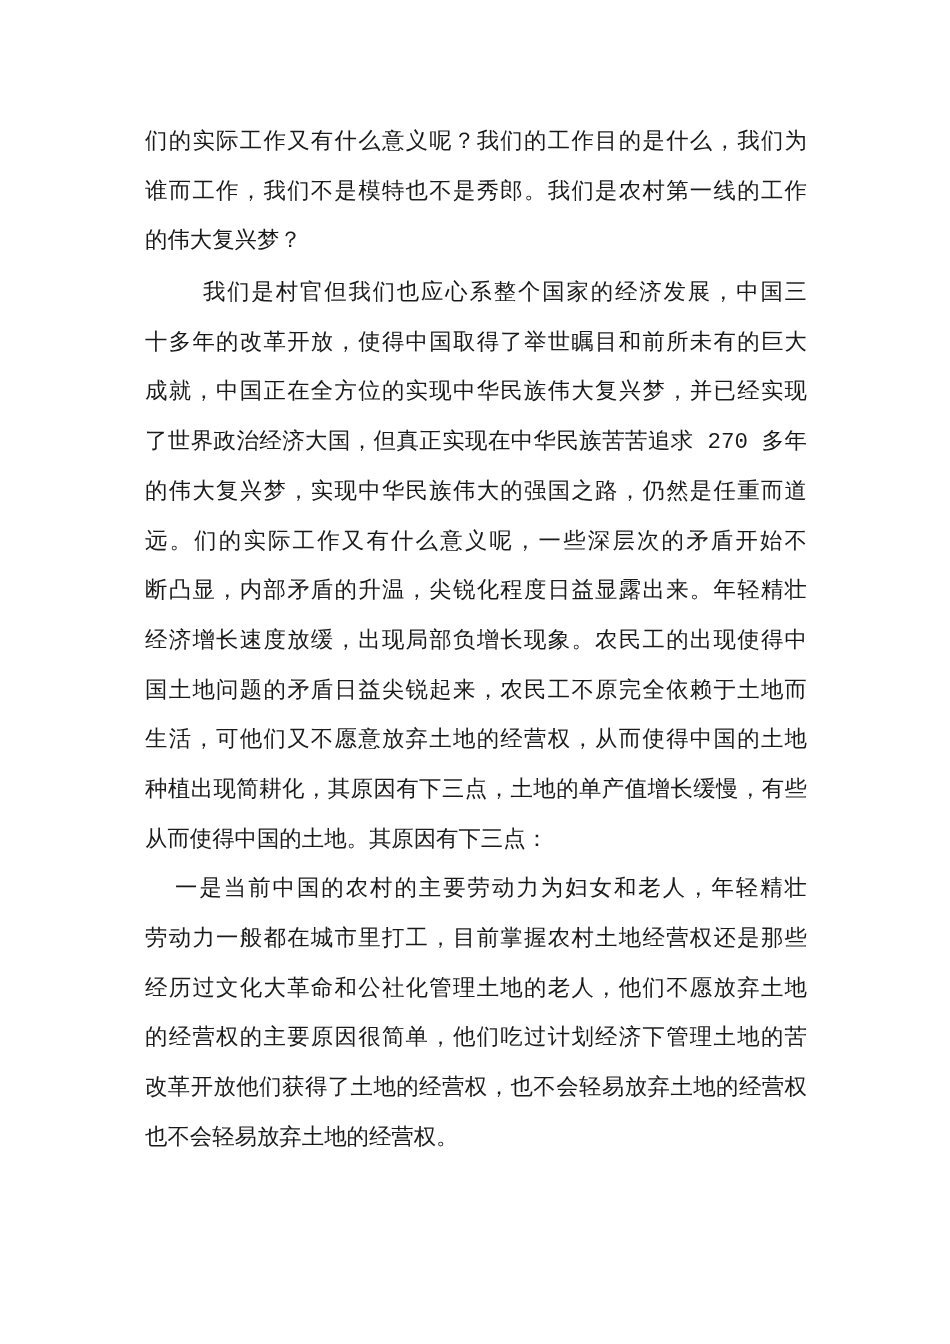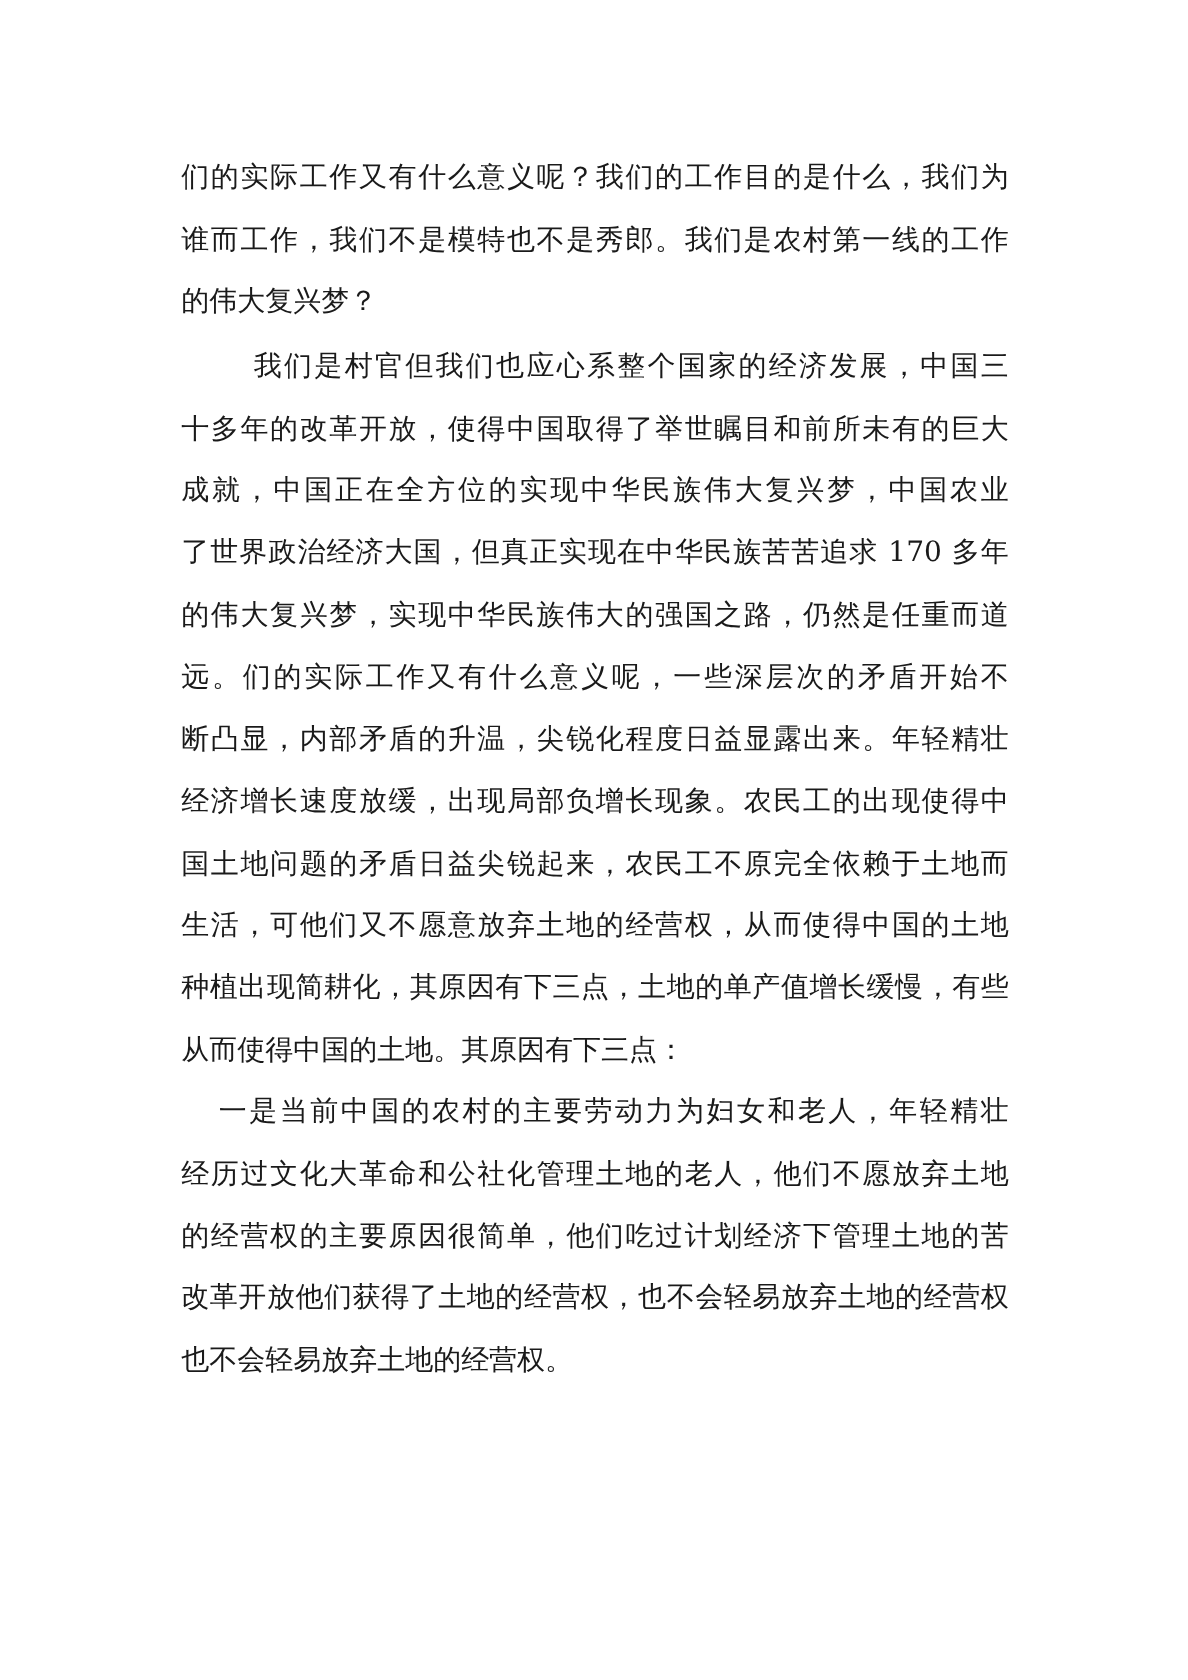--- a/index.html
+++ b/index.html
@@ -13,50 +13,52 @@
     font-size: 22.4px;
     color: #1a1a1a;
   }
   .line {
     height: 49.7px;
     line-height: 36px;
     white-space: nowrap;
     text-align: justify;
     text-align-last: justify;
     display: block;
+    font-family: Liberation Mono, monospace;
   }
   .line.last { text-align-last: left; }
   .line.indent2 { padding-left: 58px; }
   .line.indent1 { padding-left: 30px; }
   .para-gap { height: 2px; }
 </style>
 </head>
 <body>
 
 <div class="page">
   <div class="paragraph">
     <span class="line">们的实际工作又有什么意义呢？我们的工作目的是什么，我们为</span>
     <span class="line">谁而工作，我们不是模特也不是秀郎。我们是农村第一线的工作</span>
     <span class="line last">的伟大复兴梦？</span>
   </div>
   <div class="para-gap"></div>
   <div class="paragraph">
     <span class="line indent2">我们是村官但我们也应心系整个国家的经济发展，中国三</span>
     <span class="line">十多年的改革开放，使得中国取得了举世瞩目和前所未有的巨大</span>
-    <span class="line">成就，中国正在全方位的实现中华民族伟大复兴梦，中国农业</span>
-    <span class="line">了世界政治经济大国，但真正实现在中华民族苦苦追求 170 多年</span>
+    <span class="line">成就，中国正在全方位的实现中华民族伟大复兴梦，并已经实现</span>
+    <span class="line">了世界政治经济大国，但真正实现在中华民族苦苦追求 270 多年</span>
     <span class="line">的伟大复兴梦，实现中华民族伟大的强国之路，仍然是任重而道</span>
     <span class="line">远。们的实际工作又有什么意义呢，一些深层次的矛盾开始不</span>
     <span class="line">断凸显，内部矛盾的升温，尖锐化程度日益显露出来。年轻精壮</span>
     <span class="line">经济增长速度放缓，出现局部负增长现象。农民工的出现使得中</span>
     <span class="line">国土地问题的矛盾日益尖锐起来，农民工不原完全依赖于土地而</span>
     <span class="line">生活，可他们又不愿意放弃土地的经营权，从而使得中国的土地</span>
     <span class="line">种植出现简耕化，其原因有下三点，土地的单产值增长缓慢，有些</span>
     <span class="line last">从而使得中国的土地。其原因有下三点：</span>
   </div>
   <div class="paragraph">
     <span class="line indent1">一是当前中国的农村的主要劳动力为妇女和老人，年轻精壮</span>
+    <span class="line">劳动力一般都在城市里打工，目前掌握农村土地经营权还是那些</span>
     <span class="line">经历过文化大革命和公社化管理土地的老人，他们不愿放弃土地</span>
     <span class="line">的经营权的主要原因很简单，他们吃过计划经济下管理土地的苦</span>
     <span class="line">改革开放他们获得了土地的经营权，也不会轻易放弃土地的经营权</span>
     <span class="line last">也不会轻易放弃土地的经营权。</span>
   </div>
 </div>
 
 </body></html>

